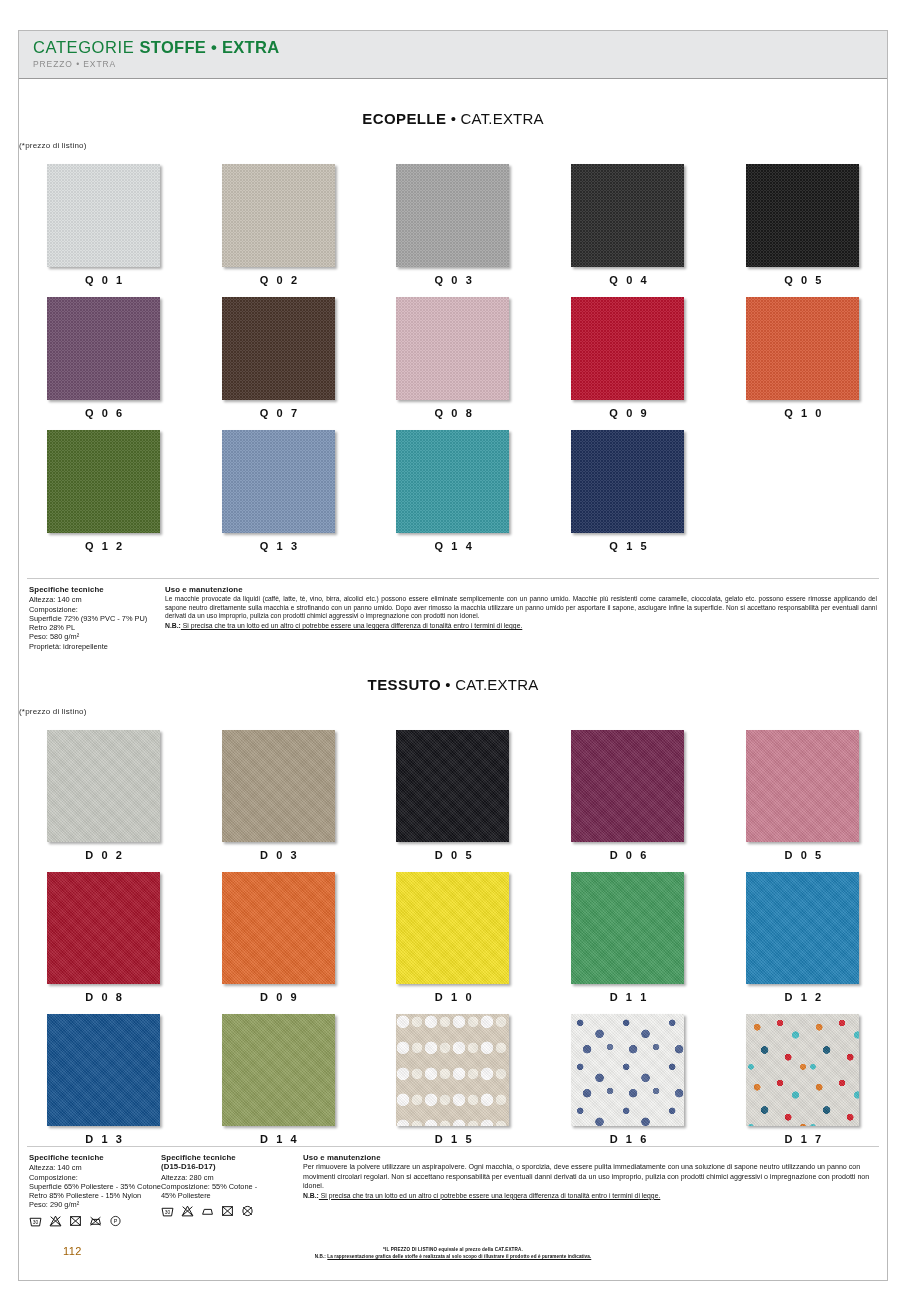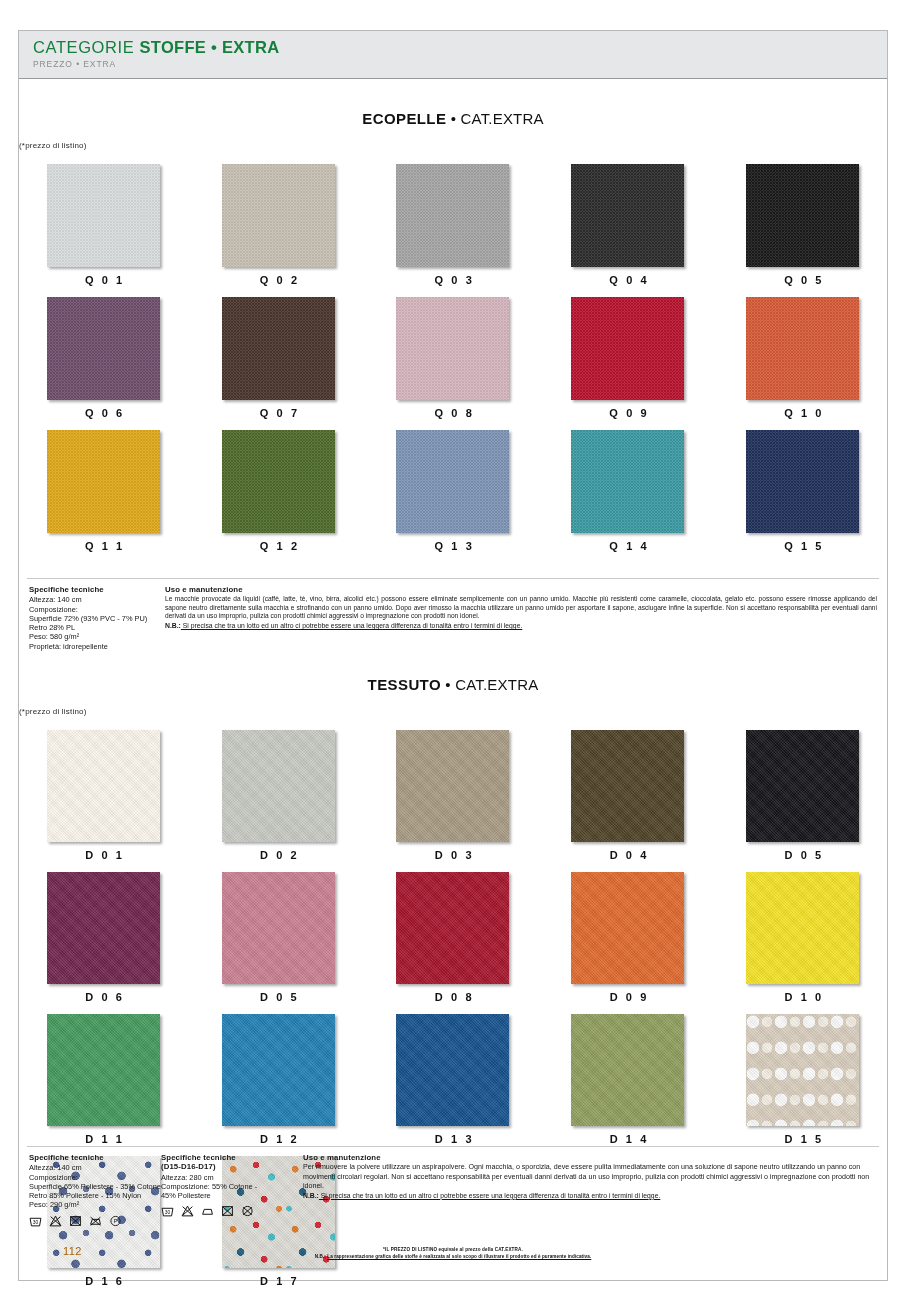--- a/index.html
+++ b/index.html
@@ -173,24 +173,20 @@
           <div class="sw leather" style="background-color:#d5b6bd;"></div>
           <div class="lbl">Q 0 8</div>
         </div>
         <div class="cell">
           <div class="sw leather" style="background-color:#b8132f;"></div>
           <div class="lbl">Q 0 9</div>
         </div>
         <div class="cell">
           <div class="sw leather" style="background-color:#d65a38;"></div>
           <div class="lbl">Q 1 0</div>
-        </div>
-        <div class="cell">
-          <div class="sw leather" style="background-color:#e0a81a;"></div>
-          <div class="lbl">Q 1 1</div>
         </div>
         <div class="cell">
           <div class="sw leather" style="background-color:#4f6b2c;"></div>
           <div class="lbl">Q 1 2</div>
         </div>
         <div class="cell">
           <div class="sw leather" style="background-color:#7d94b5;"></div>
           <div class="lbl">Q 1 3</div>
         </div>
         <div class="cell">
@@ -225,34 +221,26 @@
       </div>
     </div>
   </div>
 
   <div style="position:absolute;left:19px;top:676px;width:868px;">
     <div class="sec-title"><span>TESSUTO</span><span class="light"> • CAT.EXTRA</span></div>
     <div class="sec-sub">(*prezzo di listino)</div>
 
     <div class="grid" id="grid-tessuto" style="margin-top:14px;">
         <div class="cell">
-          <div class="sw tall" style="background-color:#faf5eb;"></div>
-          <div class="lbl">D 0 1</div>
-        </div>
-        <div class="cell">
           <div class="sw tall" style="background-color:#c7c9c2;"></div>
           <div class="lbl">D 0 2</div>
         </div>
         <div class="cell">
           <div class="sw tall" style="background-color:#a79a83;"></div>
           <div class="lbl">D 0 3</div>
-        </div>
-        <div class="cell">
-          <div class="sw tall" style="background-color:#4d4226;"></div>
-          <div class="lbl">D 0 4</div>
         </div>
         <div class="cell">
           <div class="sw tall" style="background-color:#131318;"></div>
           <div class="lbl">D 0 5</div>
         </div>
         <div class="cell">
           <div class="sw tall" style="background-color:#70244c;"></div>
           <div class="lbl">D 0 6</div>
         </div>
         <div class="cell">

